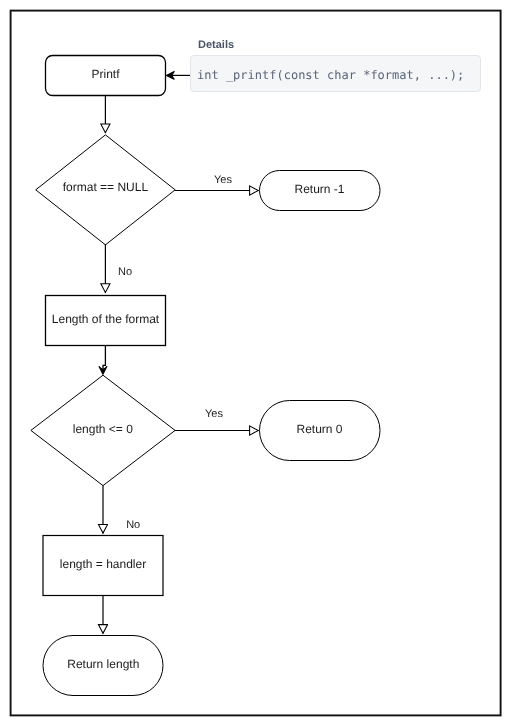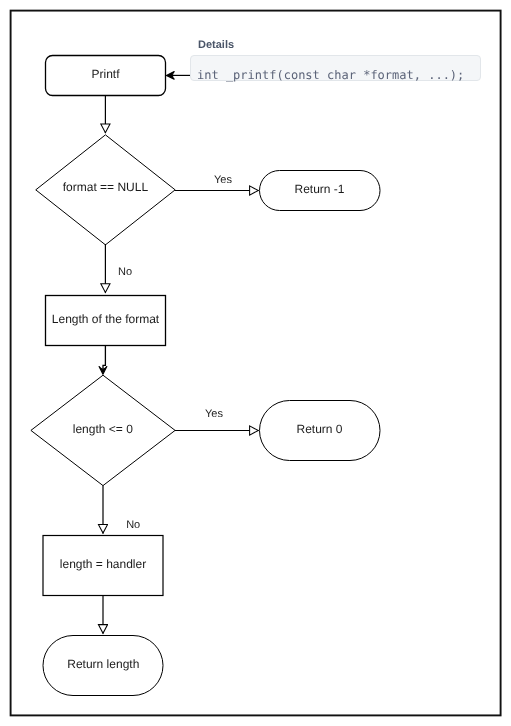--- a/index.html
+++ b/index.html
@@ -68,16 +68,16 @@
     <rect x="43.0" y="535.5" width="120" height="60" fill="#fff" stroke="#000" stroke-width="1.2"></rect>
     <text x="103" y="567.9" text-anchor="middle" class="nodeText">length = handler</text>
 
     <line x1="103" y1="595.5" x2="103" y2="633.6" stroke="#000" stroke-width="1.2" marker-end="url(#openTri)"></line>
 
     <rect x="43.0" y="635.5" width="120" height="60" rx="30" ry="30" fill="#fff" stroke="#000" stroke-width="1"></rect>
     <text x="103.3" y="667.6" text-anchor="middle" class="nodeText">Return length</text>
   </svg>
 
   <div class="detailsLabel" style="left:198px;top:38.8px;">Details</div>
-  <div class="codeBox" style="left:190px;top:55px;width:291px;height:26px;">
+  <div class="codeBox" style="left:190px;top:55px;width:291px;height:37px;">
     <div class="codeText" style="position:absolute;left:6px;top:11.7px;">int _printf(const char *format, ...);</div>
   </div>
 </div>
 
 </body></html>

